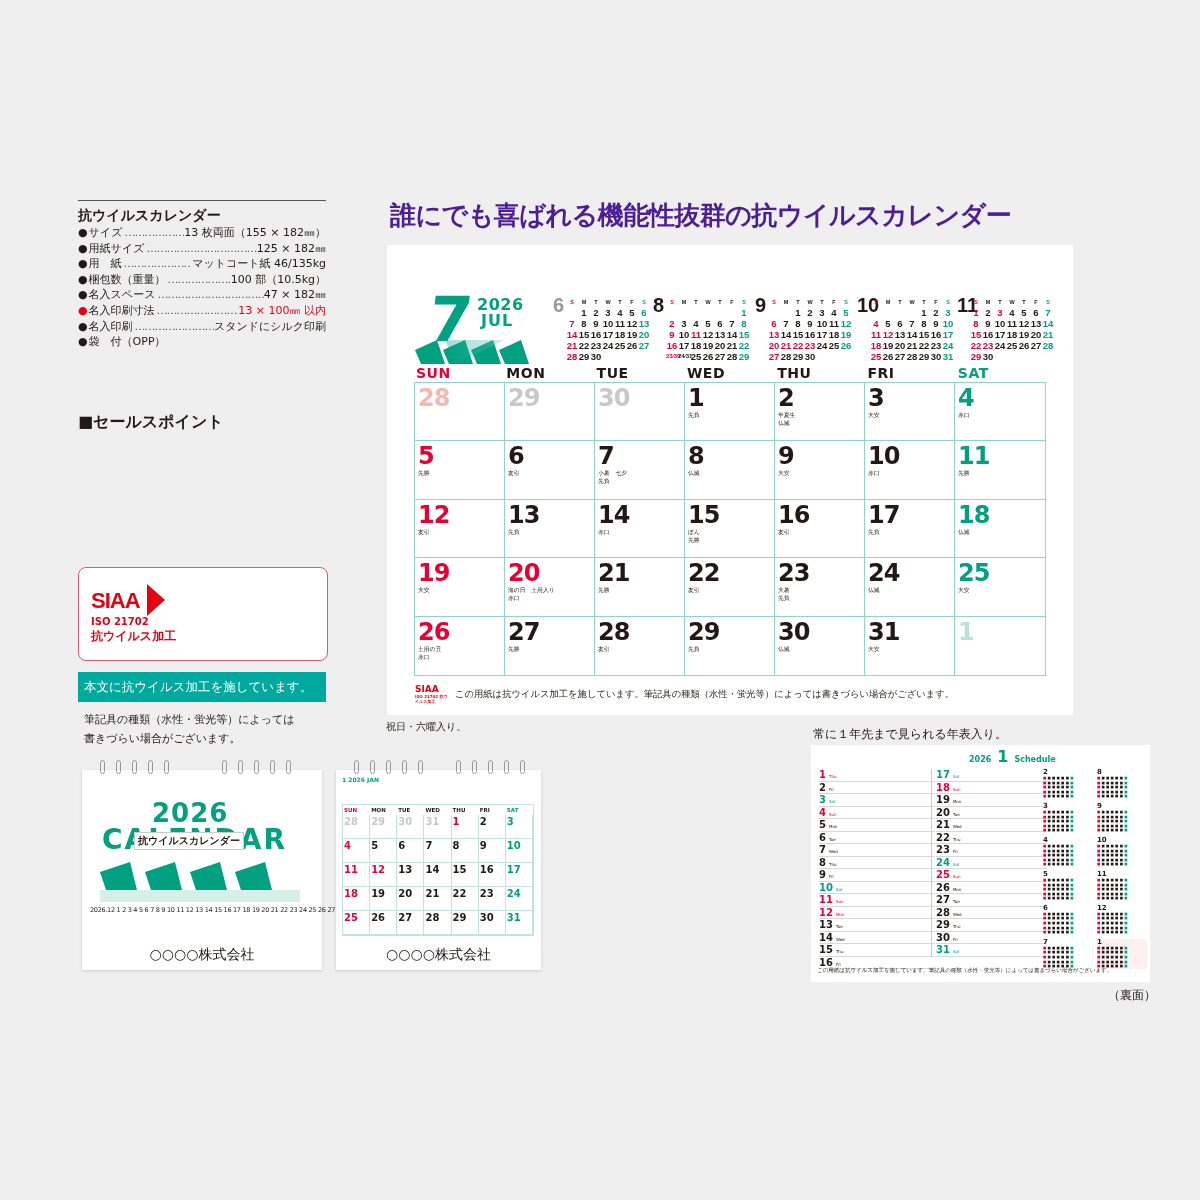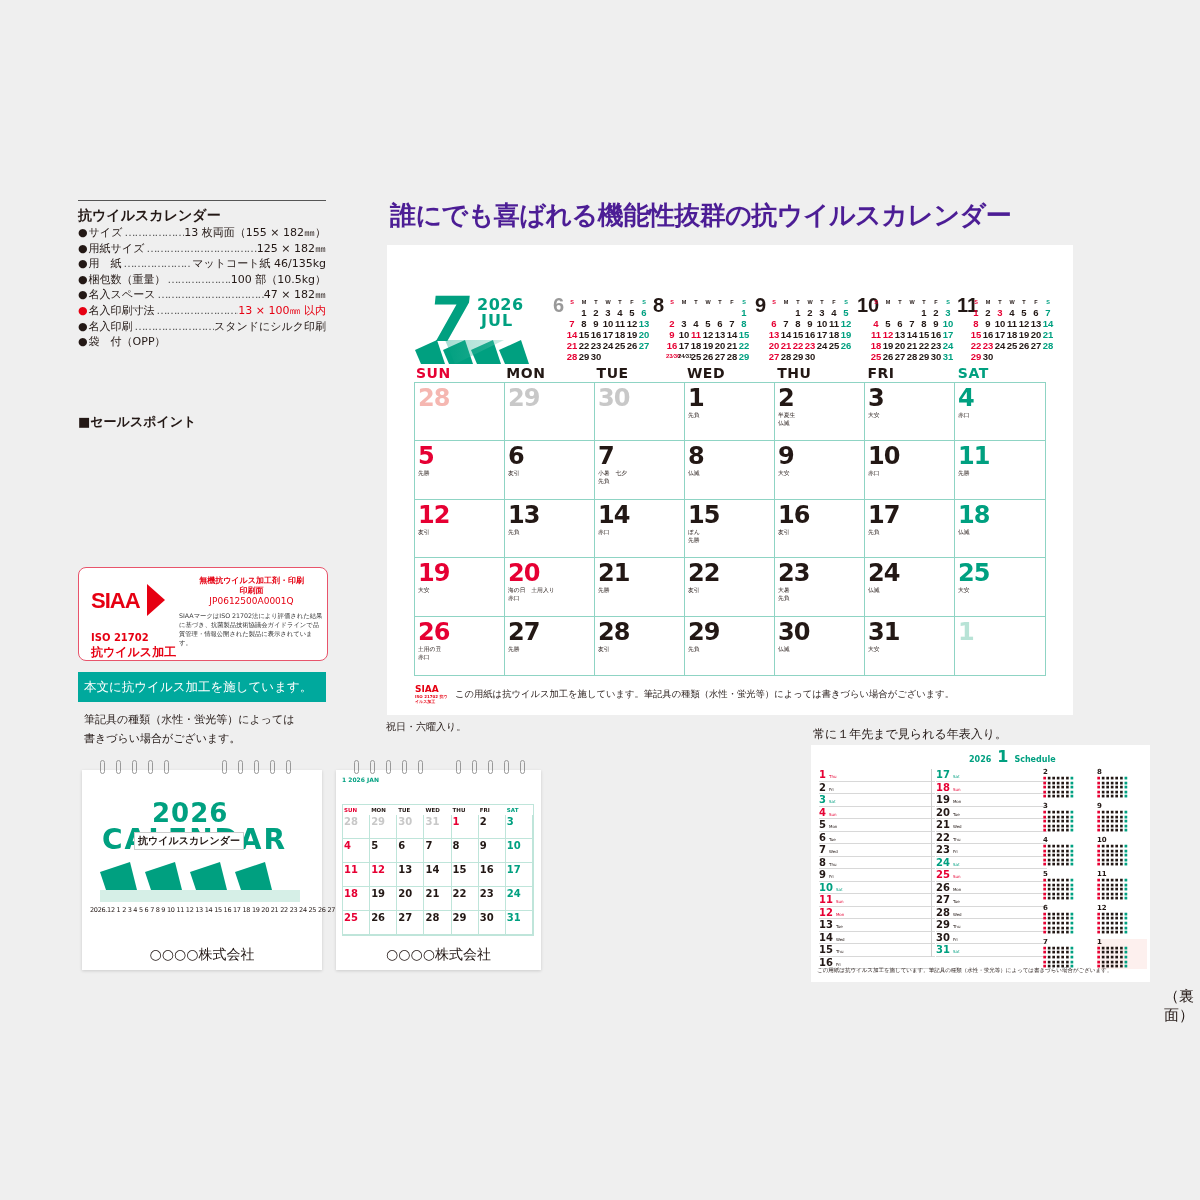--- a/index.html
+++ b/index.html
@@ -11,27 +11,27 @@
 #spec .code{font-family:"Liberation Sans",sans-serif;font-weight:bold;font-size:26px;line-height:28px;letter-spacing:0.5px}
 #spec .pname{font-weight:bold;font-size:14px;line-height:20px}
 #spec ul{list-style:none}
 #spec li{font-size:11px;line-height:15.6px;white-space:nowrap;display:flex}
 #spec li .b{margin-right:1px}
 #spec li .k{flex:0 0 auto}
 #spec li .dots{flex:1;overflow:hidden;color:#555;letter-spacing:-1px;padding:0 2px}
 #spec li .v{flex:0 0 auto}
 #spec li.red{color:#e60012}
 #sales{left:78px;top:413px;width:250px}
-#sales h3{font-size:13px;font-weight:bold;line-height:17px}
+#sales h3{font-size:16px;font-weight:bold;line-height:17px}
 #sales p{font-family:"DejaVu Serif","Liberation Serif",serif;font-size:10.6px;line-height:15.6px;letter-spacing:0.2px}
 #siaa-box{left:78px;top:567px;width:250px;height:94px;background:#fff;border:1.5px solid #e8546b;border-radius:8px}
 .siaa-logo{position:absolute;left:12px;top:22px;width:90px}
 .siaa-logo .t{font-family:"Liberation Sans",sans-serif;font-weight:bold;font-size:22px;color:#e60012;letter-spacing:-1px;line-height:22px}
 .siaa-logo .arrow{position:absolute;left:56px;top:-6px;width:0;height:0;border-top:16px solid transparent;border-bottom:16px solid transparent;border-left:18px solid #e60012}
-.siaa-logo .iso{font-weight:bold;font-size:10px;color:#e60012;line-height:13px;margin-top:19px}
+.siaa-logo .iso{font-weight:bold;font-size:10px;color:#e60012;line-height:13px;margin-top:3px}
 .siaa-logo .kk{font-weight:bold;font-size:12px;color:#e60012;line-height:16px}
 .siaa-right{position:absolute;left:100px;top:8px;width:145px;text-align:center}
 .siaa-right .l1,.siaa-right .l2{font-size:8px;color:#e60012;font-weight:bold;line-height:10px}
 .siaa-right .l3{font-size:9px;color:#e60012;line-height:11px}
 .siaa-right .desc{font-size:6.3px;line-height:9px;text-align:left;margin-top:4px;color:#333}
 #teal-bar{left:78px;top:672px;width:248px;height:30px;background:#00a99d;color:#fff;font-size:12.5px;line-height:30px;padding-left:6px}
 #note-left{left:84px;top:710px;font-size:11px;line-height:19px}
 
 
 #headline{left:390px;top:198px;font-family:"DejaVu Serif","Liberation Serif",serif;font-weight:bold;font-size:26px;color:#4c1d95;letter-spacing:-0.5px;white-space:nowrap}
@@ -85,21 +85,21 @@
 #back{left:811px;top:745px;width:339px;height:237px;background:#fff}
 #back .title{position:absolute;left:158px;top:4px;font-weight:bold;color:#00a080;font-size:8px;display:flex;align-items:baseline;gap:6px}
 #back .title .m{font-size:16px;line-height:16px}
 #back .col{position:absolute;top:24px;width:116px}
 #back .row{height:12.5px;border-bottom:1px solid #d8d8d8;display:flex;align-items:baseline;font-weight:bold;font-size:10px;line-height:12px}
 #back .row .dw{font-size:4px;font-weight:normal;margin-left:3px}
 #back .years{position:absolute;left:232px;top:24px;width:104px;display:grid;grid-template-columns:1fr 1fr;column-gap:4px;row-gap:4px}
 #back .ym{font-size:3.5px;line-height:4.6px;font-weight:bold}
 #back .ym .n{font-size:7px;line-height:7px;color:#231815}
 #back .bfoot{position:absolute;left:6px;top:222px;font-size:5.5px}
-#ura{left:1164px;top:987px;font-size:15px}
+#ura{left:1108px;top:987px;font-size:12px}
 </style>
 </head>
 <body>
 
 <div id="spec" class="abs">
   <div class="rule"></div>
   <div class="pname">抗ウイルスカレンダー</div>
   <ul id="spec-list">
       <li>
         <span class="b">●</span>
@@ -153,26 +153,20 @@
 <div id="sales" class="abs">
   <h3>■セールスポイント</h3>
 </div>
 
 <div id="siaa-box" class="abs">
   <div class="siaa-logo">
     <div class="t">SIAA</div>
     <div class="arrow"></div>
     <div class="iso">ISO 21702</div>
     <div class="kk">抗ウイルス加工</div>
-  </div>
-  <div class="siaa-right">
-    <div class="l1">無機抗ウイルス加工剤・印刷</div>
-    <div class="l2">印刷面</div>
-    <div class="l3">JP0612500A0001Q</div>
-    <div class="desc">SIAAマークはISO 21702法により評価された結果に基づき、抗菌製品技術協議会ガイドラインで品質管理・情報公開された製品に表示されています。</div>
   </div>
 </div>
 
 <div id="teal-bar" class="abs">本文に抗ウイルス加工を施しています。</div>
 <div id="note-left" class="abs">
   <div>筆記具の種類（水性・蛍光等）によっては</div>
   <div>書きづらい場合がございます。</div>
 </div>
 
 <div id="headline" class="abs">誰にでも喜ばれる機能性抜群の抗ウイルスカレンダー</div>

